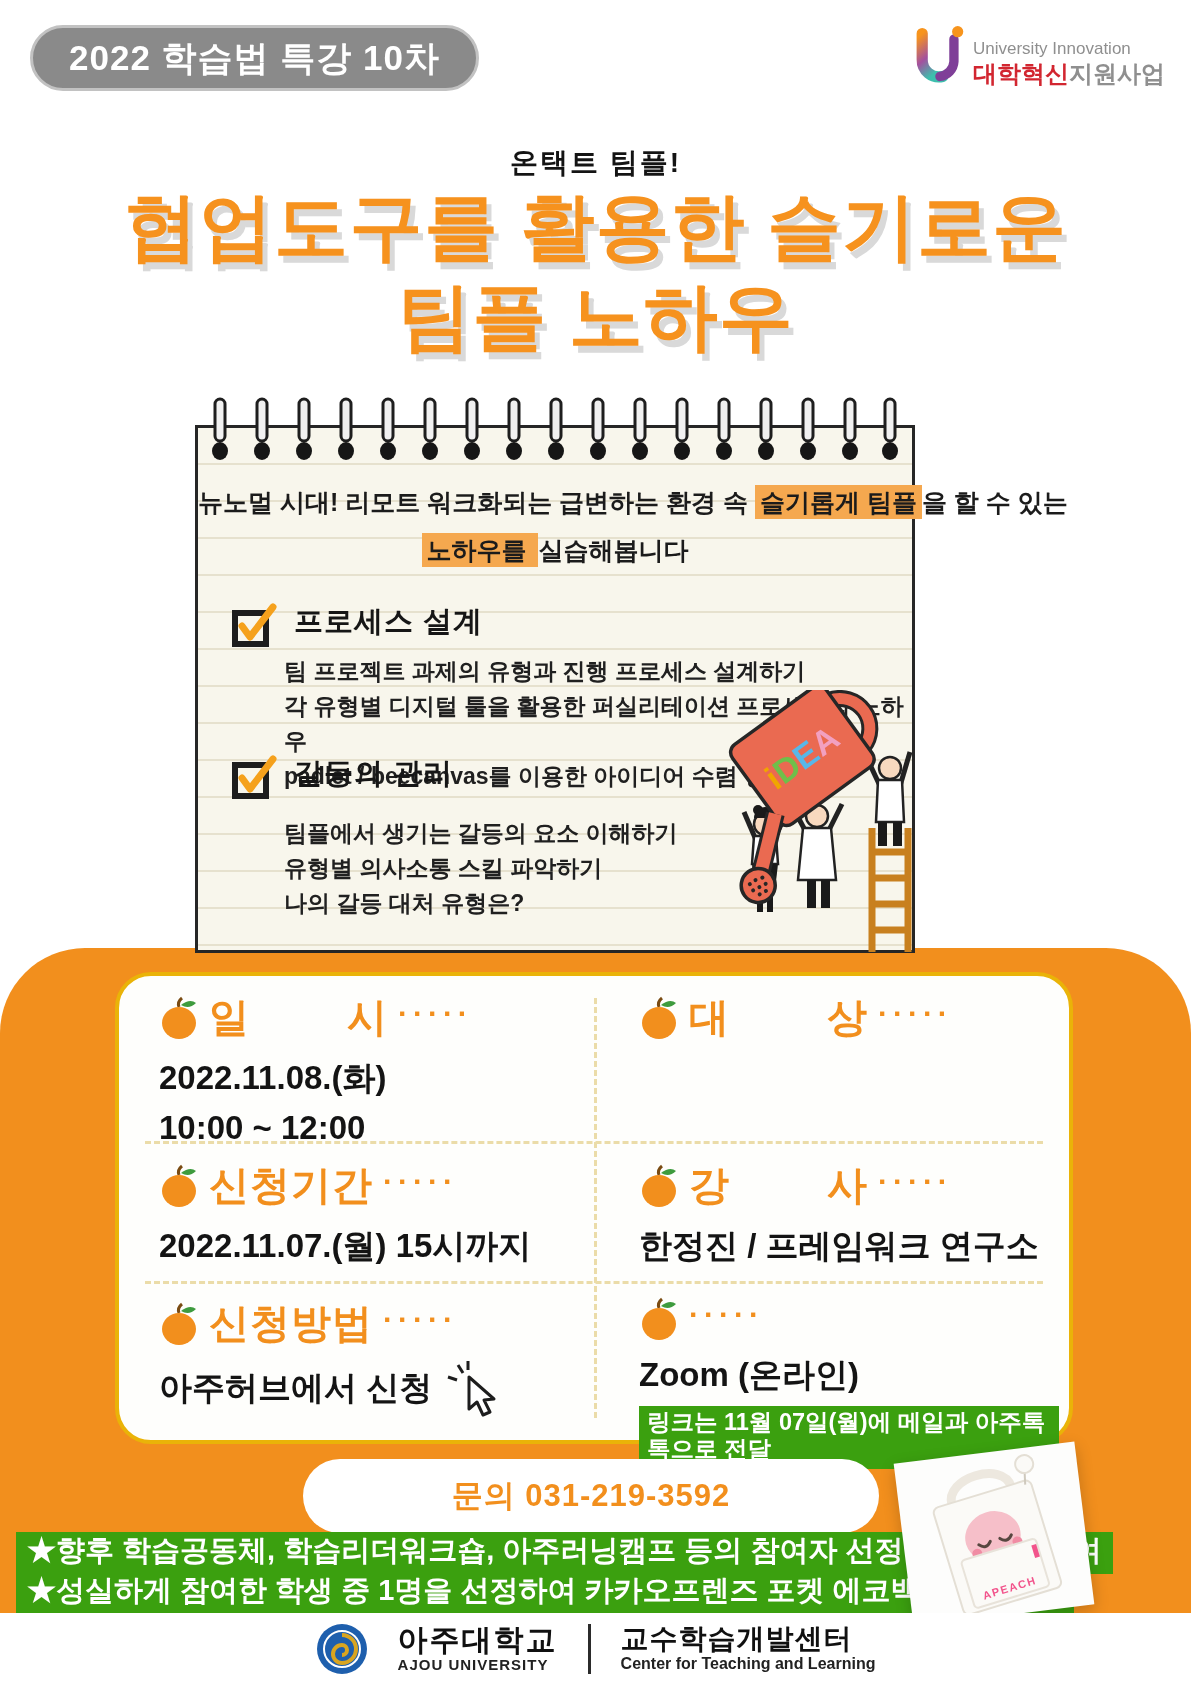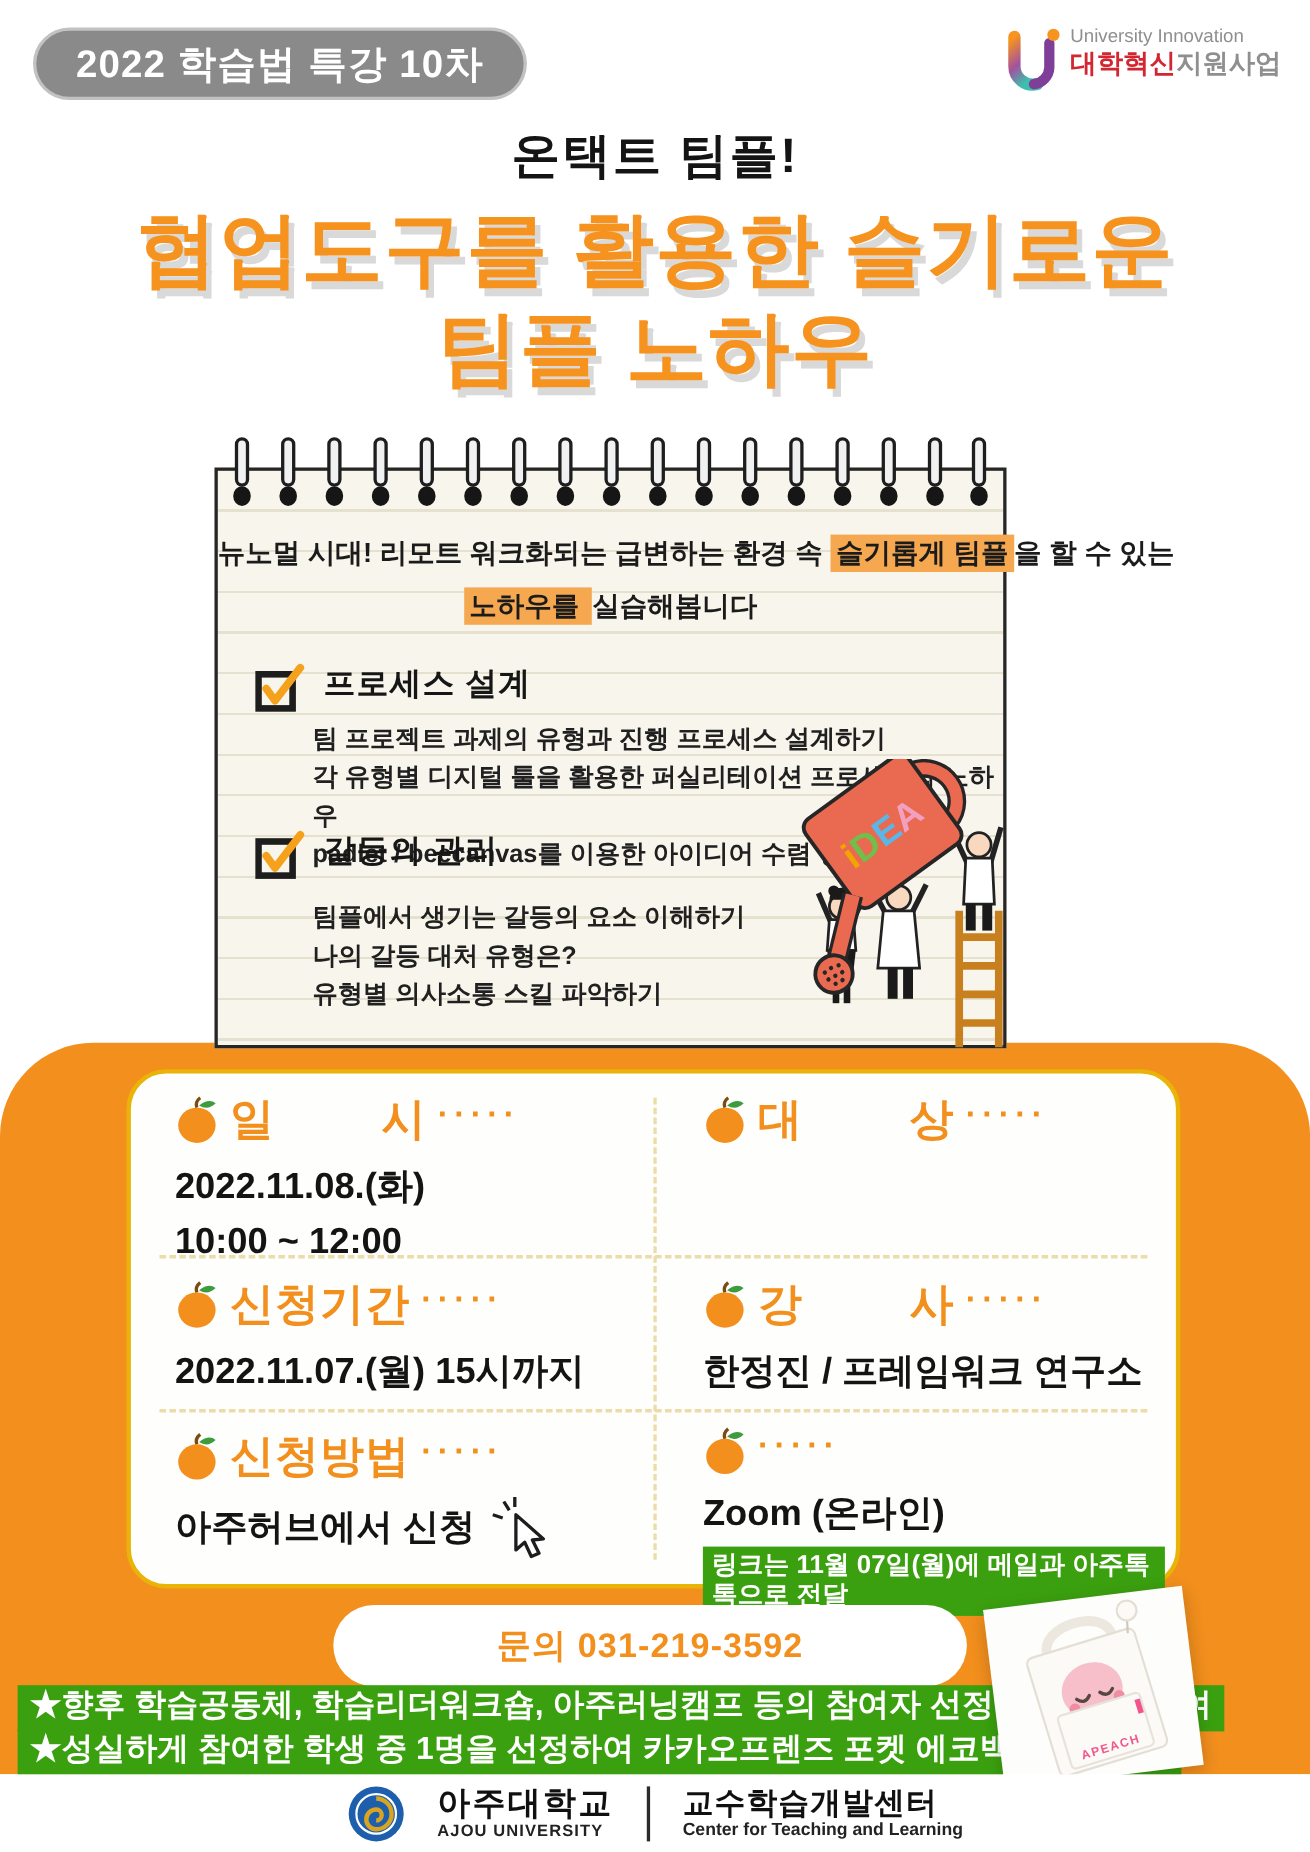--- a/index.html
+++ b/index.html
@@ -6,29 +6,29 @@
   *{box-sizing:border-box;}
   #page{position:relative;width:1191px;height:1684px;background:#ffffff;overflow:hidden;
         font-family:"Liberation Sans",sans-serif;margin:0 auto;}
 
   
   .badge{position:absolute;left:30px;top:25px;height:66px;padding:0 36px;background:#8a8a8a;
          border:3px solid #c2c2c2;border-radius:36px;color:#fff;font-size:35px;font-weight:800;
          display:flex;align-items:center;letter-spacing:1px;}
 
   
-  .uilogo{position:absolute;right:26px;top:24px;display:flex;gap:6px;}
+  .uilogo{position:absolute;right:26px;top:24px;display:flex;align-items:flex-end;gap:6px;}
   .uilogo-text{display:flex;flex-direction:column;line-height:1.05;}
   .uilogo-tagline{font-size:17px;color:#8f8f8f;margin-bottom:3px;}
   .uilogo-name{font-size:24px;font-weight:800;}
   .uilogo-red{color:#D22630;}
   .uilogo-gray{color:#8f8f8f;font-weight:700;}
 
   
-  .kicker{position:absolute;left:0;right:0;top:112px;text-align:center;font-size:44px;
+  .kicker{position:absolute;left:0;right:0;top:144px;text-align:center;font-size:28px;
           font-weight:900;color:#141414;letter-spacing:2px;}
   .main-title{position:absolute;left:0;right:0;text-align:center;color:#F6921E;font-size:74px;
           font-weight:900;letter-spacing:1px;text-shadow:5px 7px 0 #d9d9d9;}
   .main-title.l1{top:178px;}
   .main-title.l2{top:268px;}
 
   
   .notebook{position:absolute;left:195px;top:425px;width:720px;height:528px;background:#F8F6EC;
             border:3px solid #262626;
             background-image:repeating-linear-gradient(to bottom,transparent 0 35px,#e6e1ce 35px 37px);}
@@ -167,22 +167,22 @@
 
     <div class="nb-sec sec2">
       <svg width="46" height="46" viewBox="0 0 46 46">
         <rect x="3" y="11" width="31" height="31" fill="none" stroke="#1d1d1d" stroke-width="6"></rect>
         <path d="M10 24 L18 35 L41 5" fill="none" stroke="#F5A11C" stroke-width="7" stroke-linecap="round" stroke-linejoin="round"></path>
       </svg>
       <span class="nb-sec-title">갈등의 관리</span>
     </div>
     <div class="nb-items items2">
       <div>팀플에서 생기는 갈등의 요소 이해하기</div>
+      <div>유형별 의사소통 스킬 파악하기</div>
       <div>나의 갈등 대처 유형은?</div>
-      <div>유형별 의사소통 스킬 파악하기</div>
     </div>
 
     <svg class="illu" viewBox="0 0 256 268">
 
       <g stroke="#C8801F" stroke-width="7">
         <line x1="206" y1="138" x2="206" y2="262"></line>
           <line x1="242" y1="138" x2="242" y2="262"></line>
         <line x1="206" y1="162" x2="242" y2="162"></line>
           <line x1="206" y1="188" x2="242" y2="188"></line>
         <line x1="206" y1="214" x2="242" y2="214"></line>

